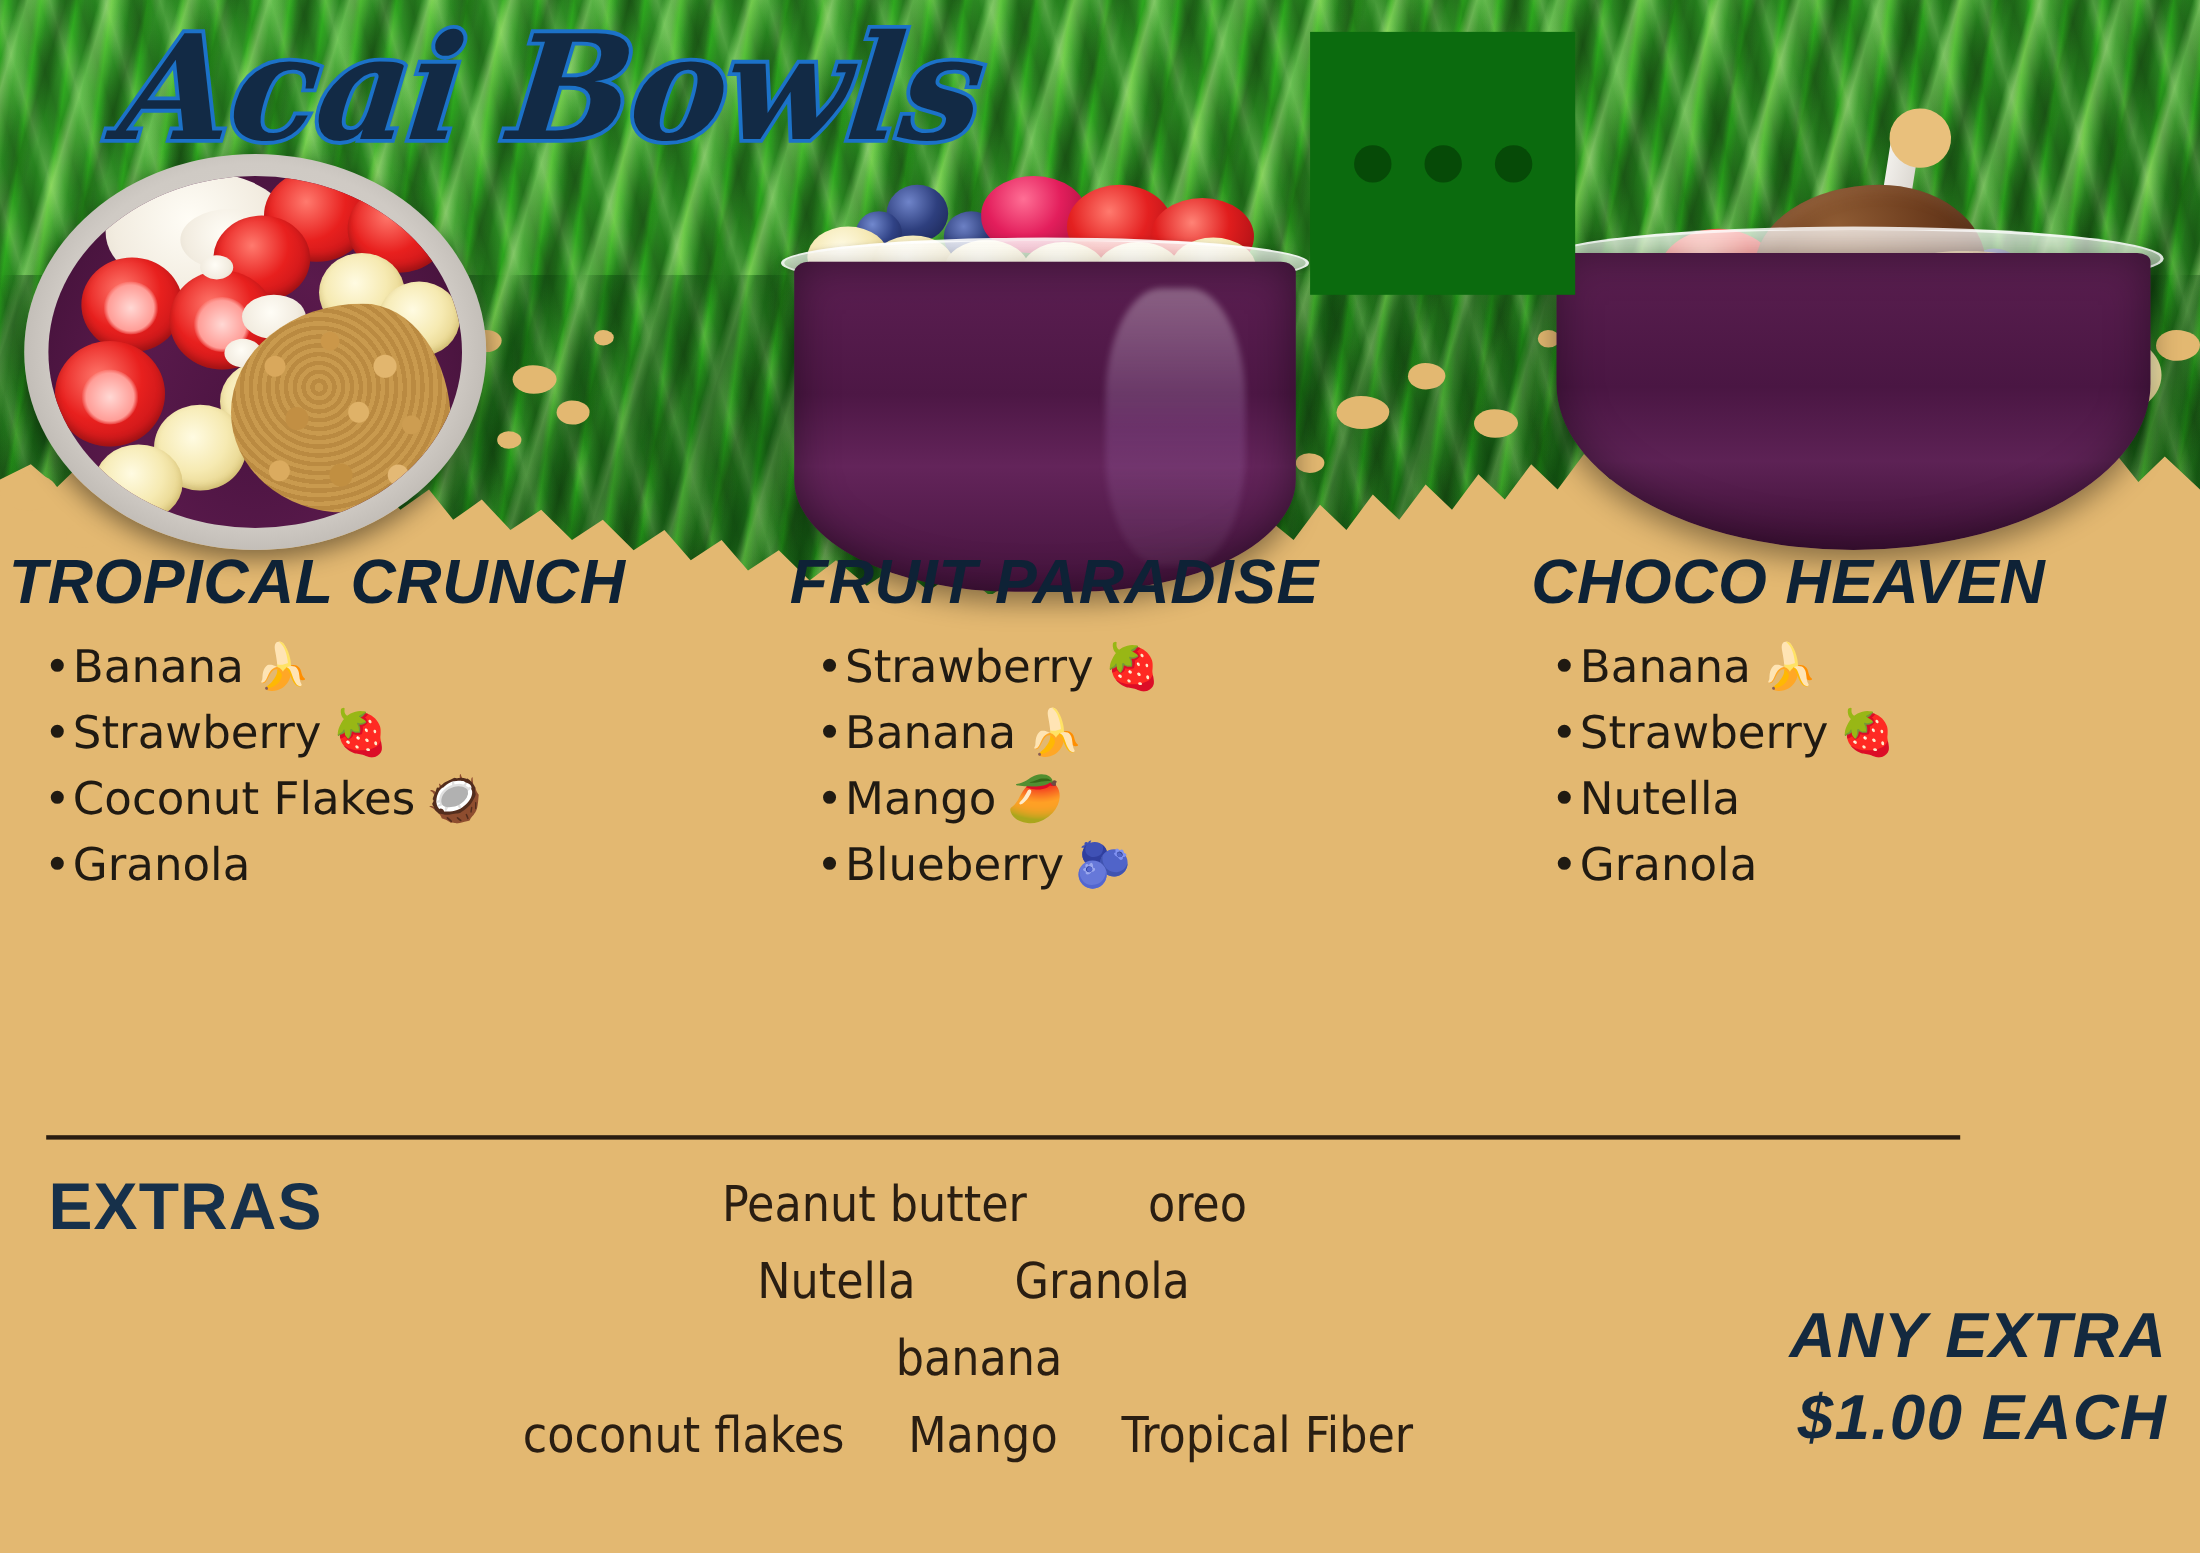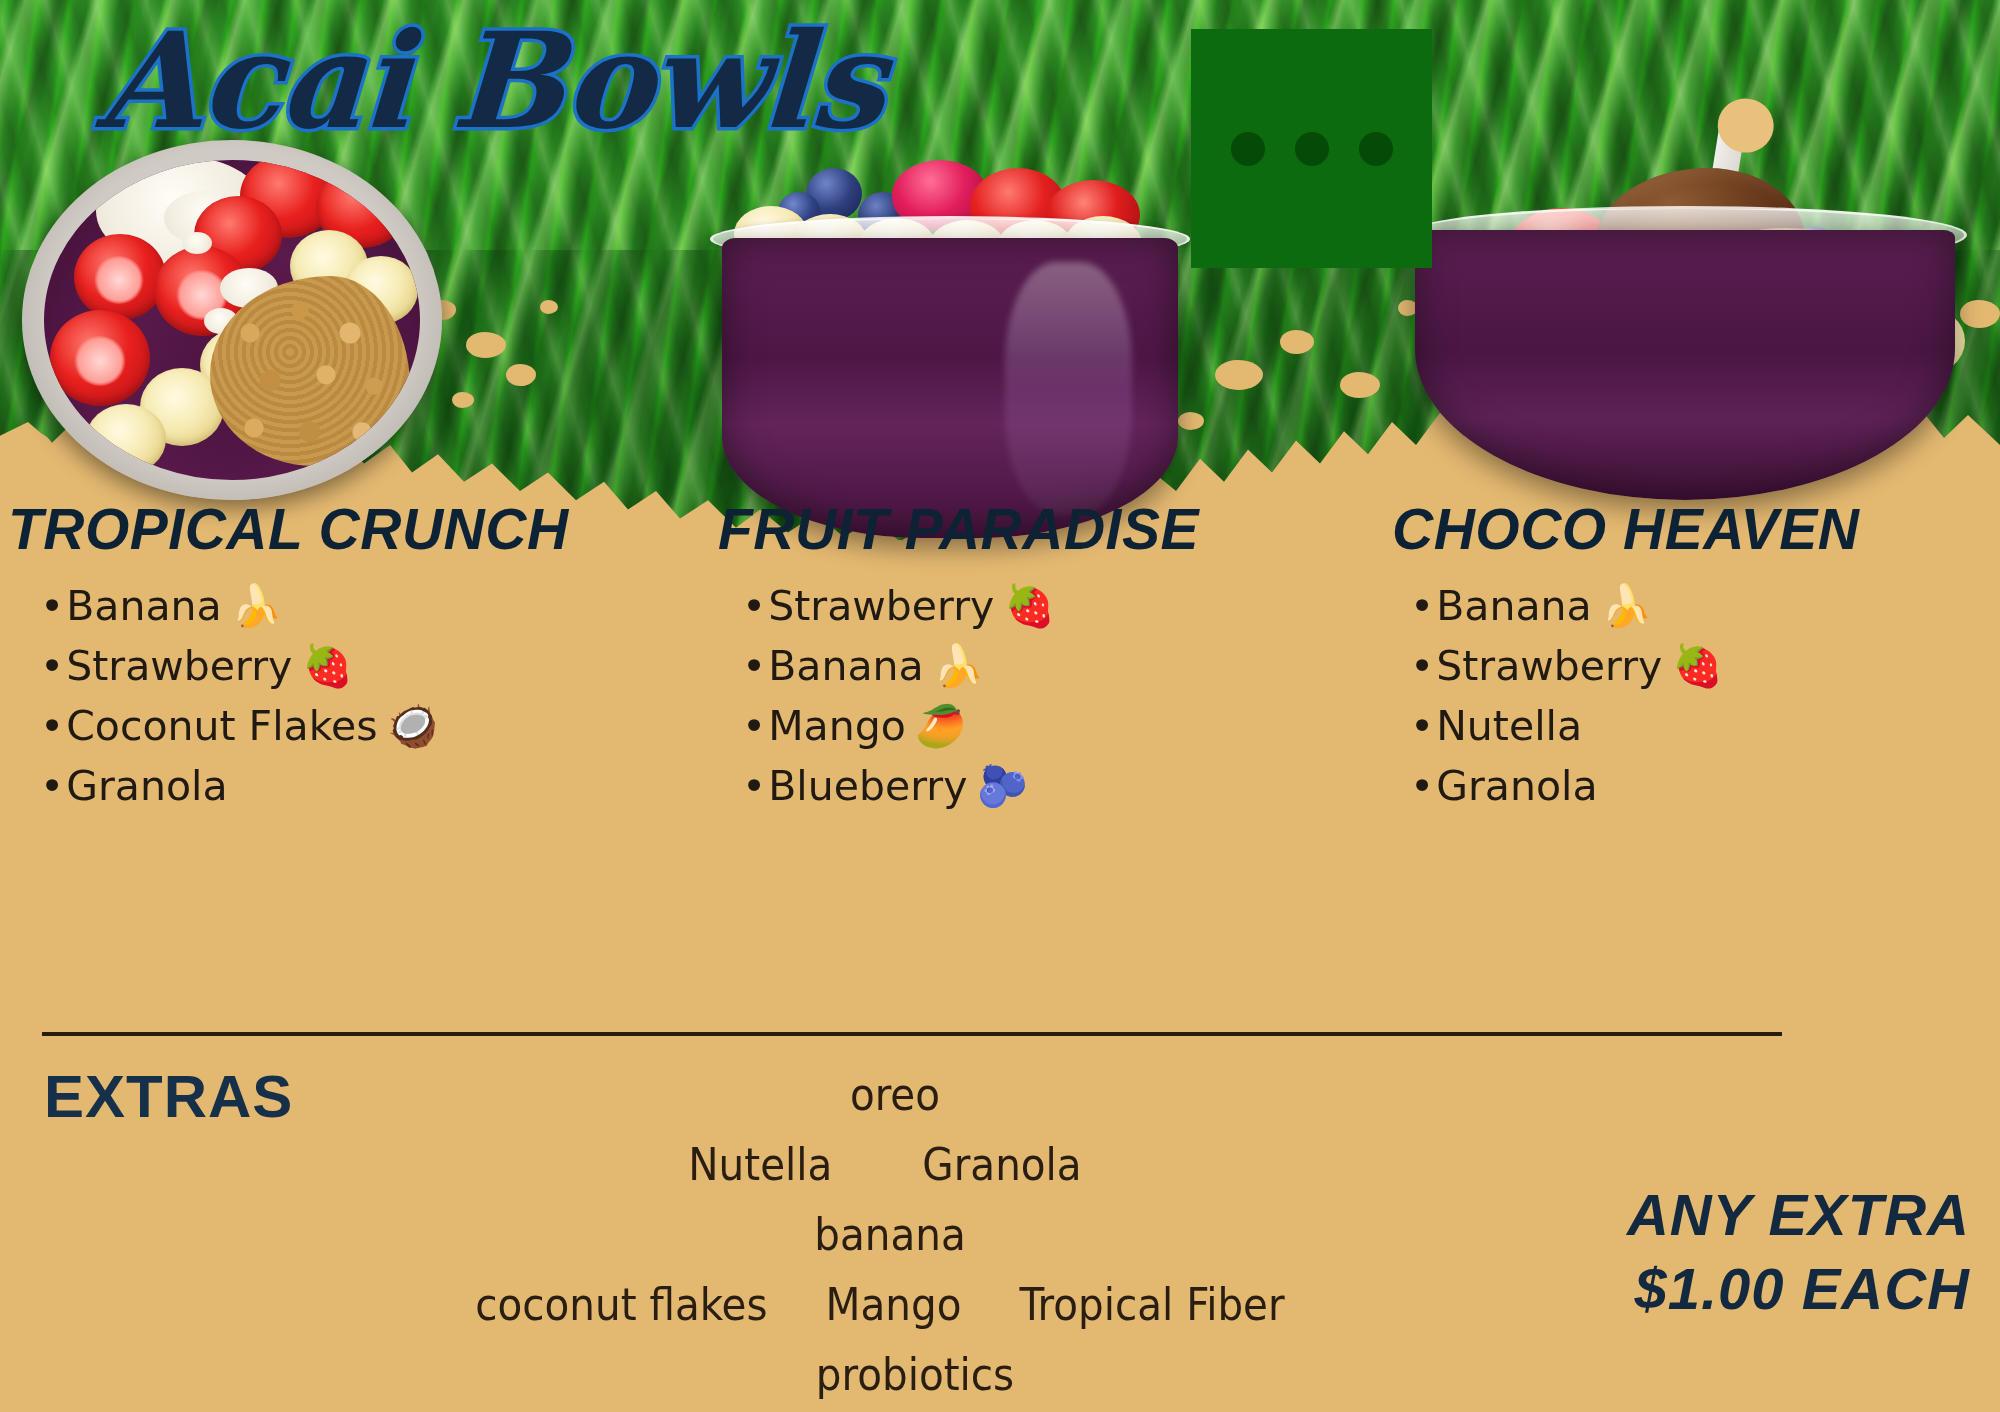--- a/index.html
+++ b/index.html
@@ -496,37 +496,35 @@
     </div>
 
   </div>
 
   <div class="divider"></div>
 
   <div class="extras-label">EXTRAS</div>
 
   <div class="extras-cloud">
     <div class="ex-row r1">
+      <span class="ex-item">Peanut butter</span>
       <span class="ex-item">oreo</span>
     </div>
     <div class="ex-row r2">
       <span class="ex-item">Nutella</span>
       <span class="ex-item">Granola</span>
     </div>
     <div class="ex-row r3">
       <span class="ex-item">banana</span>
     </div>
     <div class="ex-row r4">
       <span class="ex-item">coconut flakes</span>
       <span class="ex-item">Mango</span>
       <span class="ex-item">Tropical Fiber</span>
     </div>
-    <div class="ex-row r5">
-      <span class="ex-item">probiotics</span>
-    </div>
   </div>
 
   <div class="price">
     <div>ANY EXTRA</div>
     <div>$1.00 EACH</div>
   </div>
 
 </div>
 
 </body></html>

